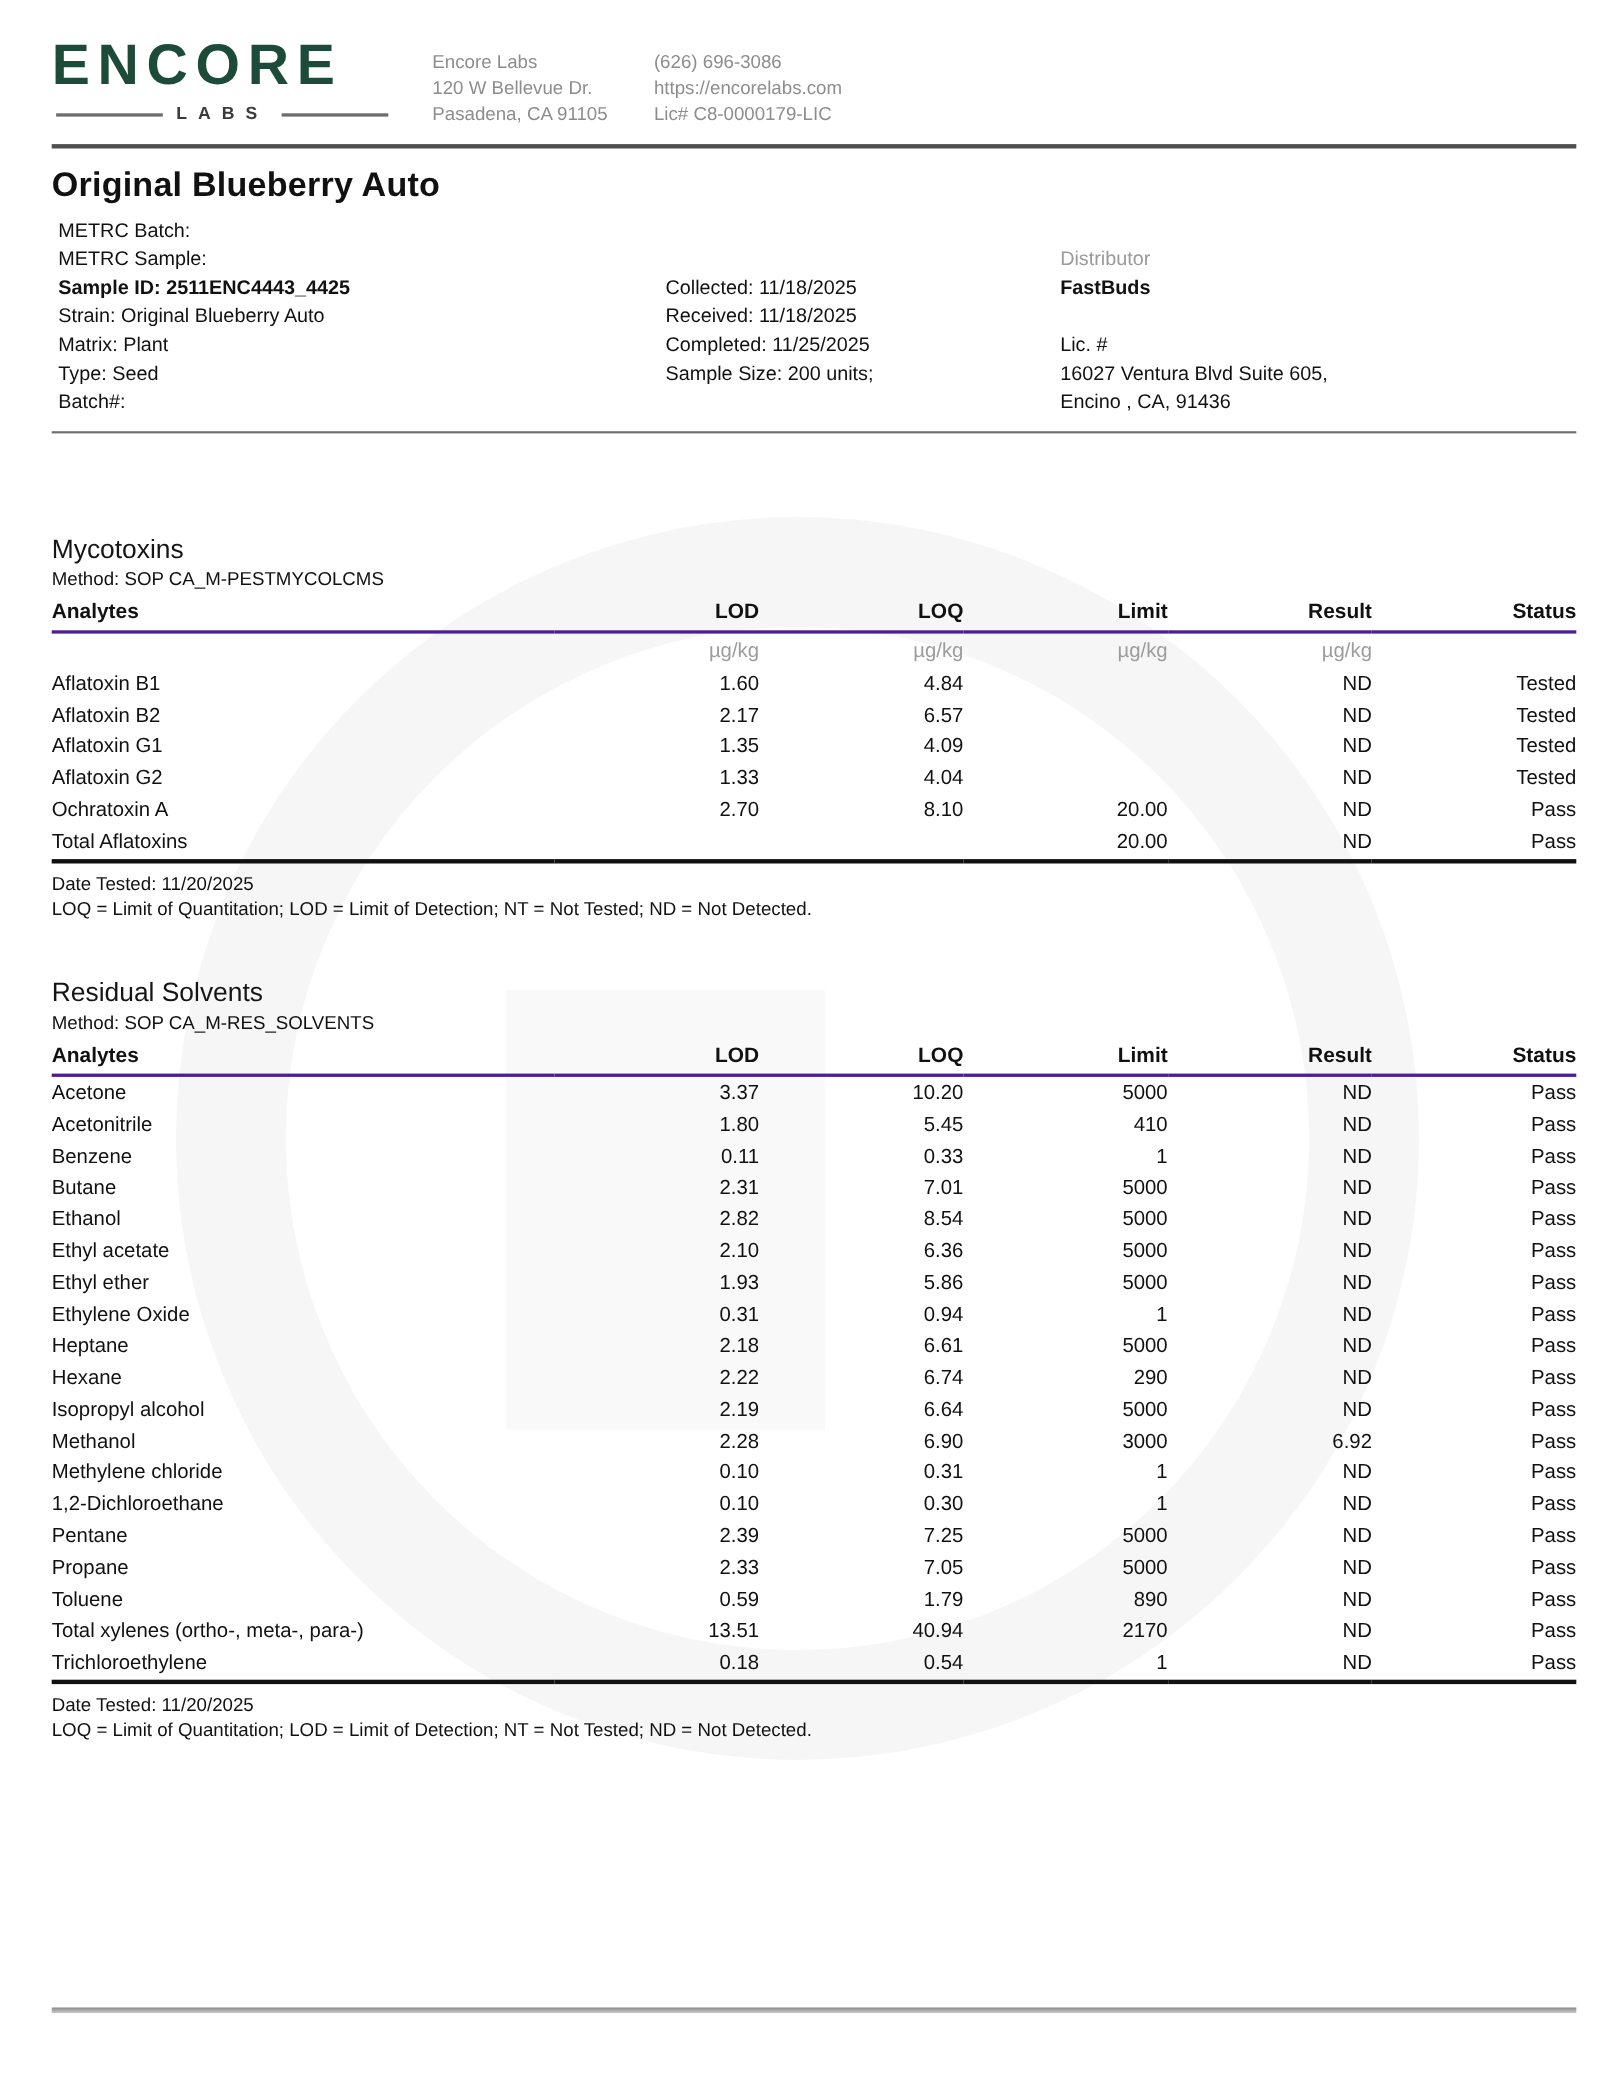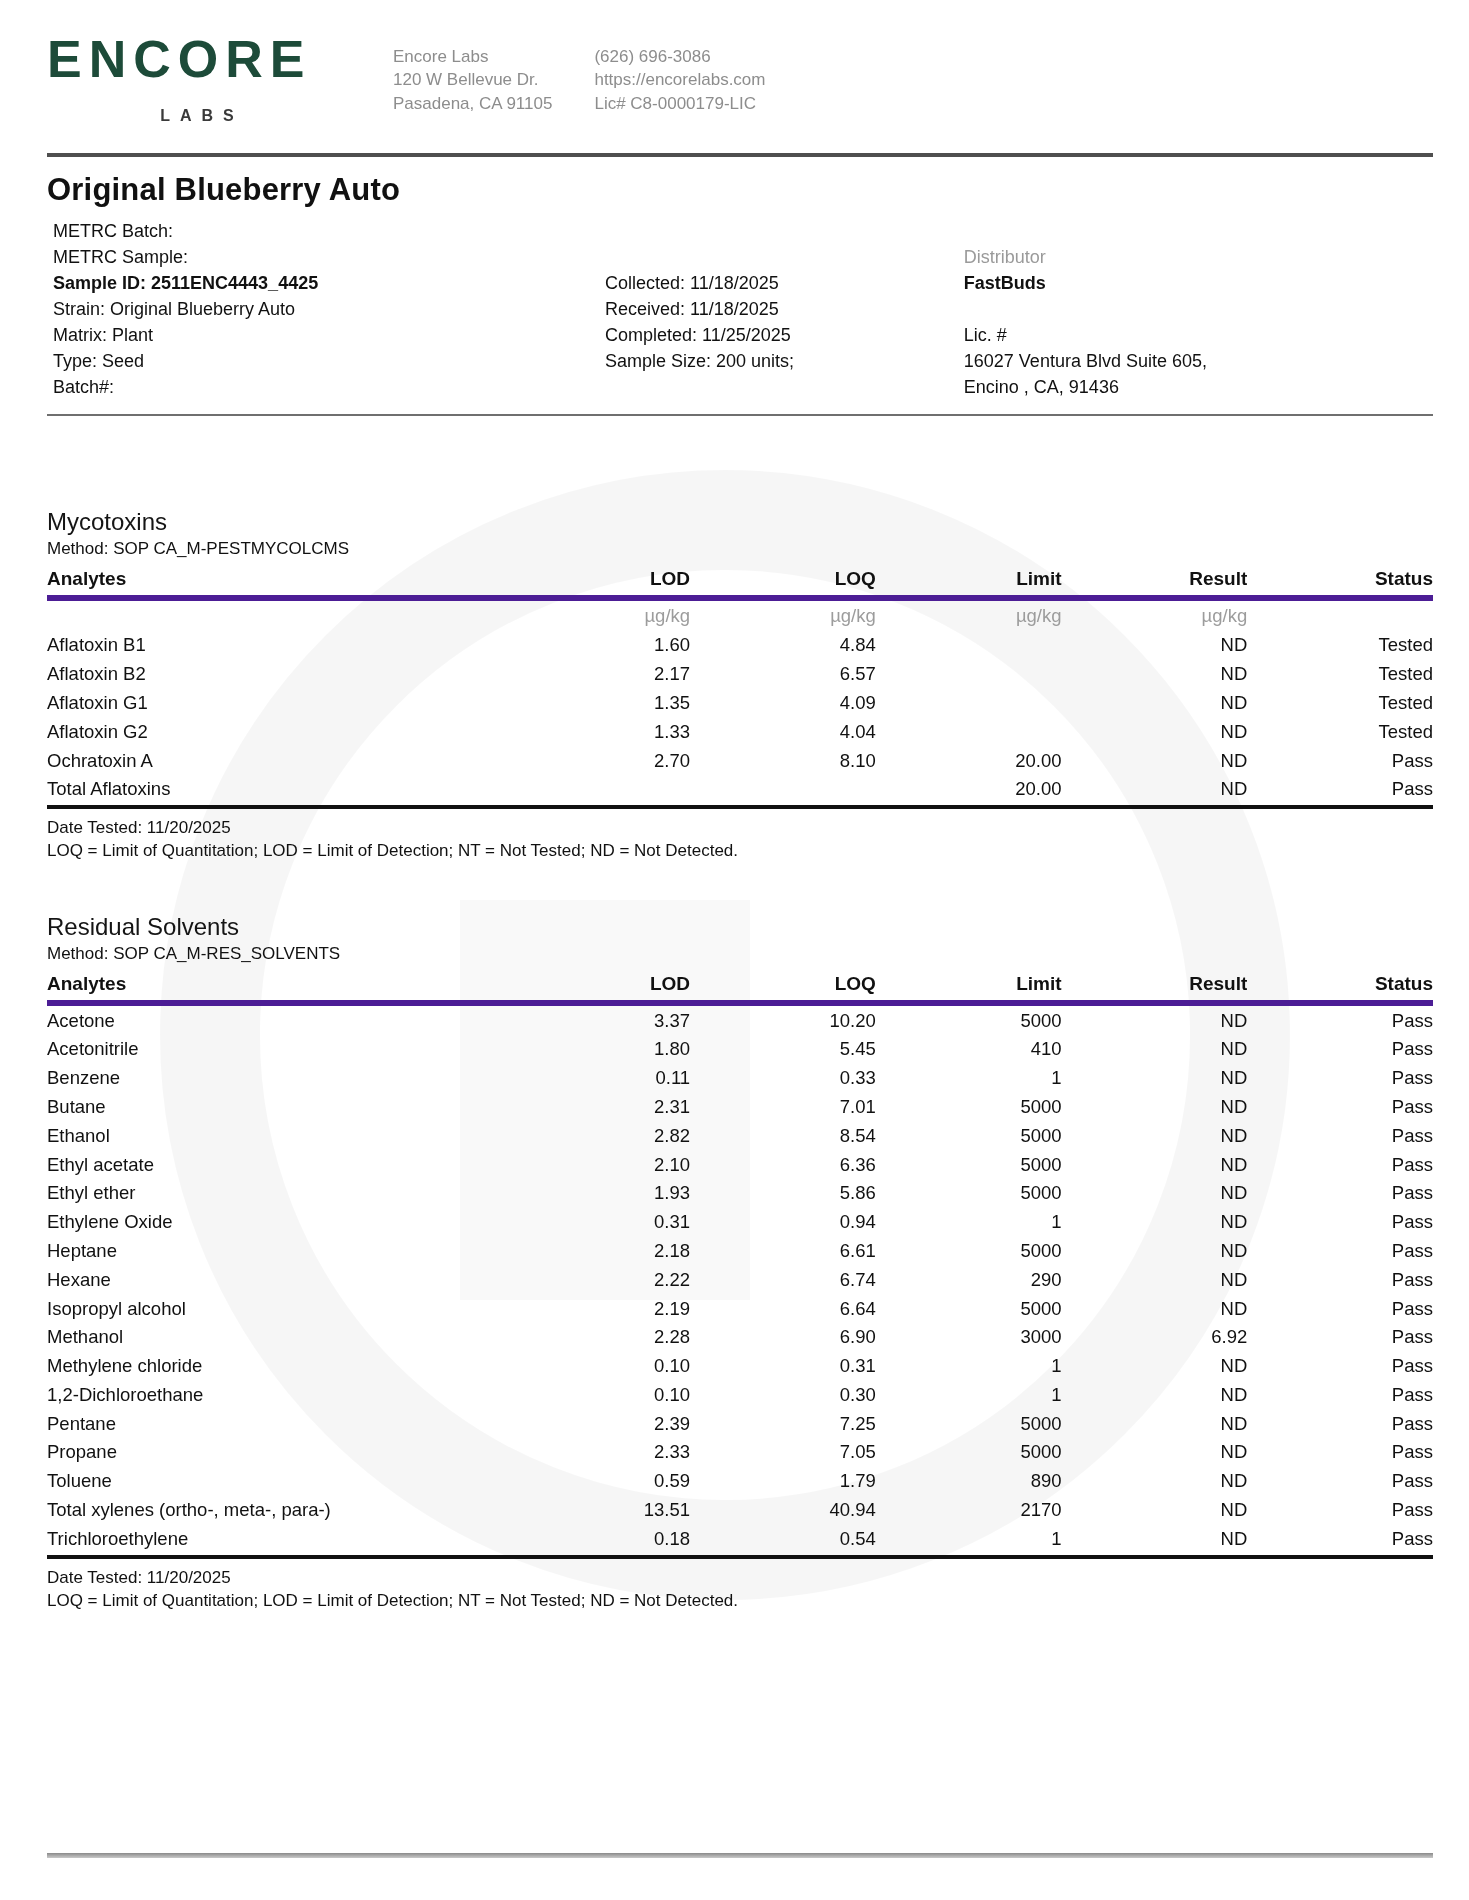--- a/index.html
+++ b/index.html
@@ -22,21 +22,21 @@
     background:rgba(0,0,0,0.025);
   }
 
   
   .header { display:flex; align-items:flex-start; padding-top:33px; }
   .logo-block { width:310px; }
   .logo-word {
     font-size:52px; font-weight:800; letter-spacing:7px;
     font-stretch:condensed; line-height:1;
   }
-  .logo-labs { display:flex; align-items:center; gap:12px; margin-top:10px; padding:0 4px;flex-direction:column; }
+  .logo-labs { display:flex; align-items:center; gap:12px; margin-top:10px; padding:0 4px; }
   .logo-labs .bar { flex:1; height:3px; background:#6d6d6d; }
   .logo-labs .txt { font-size:16px; font-weight:700; letter-spacing:10px; color:#3a3a3a; }
   .lab-info { margin-left:36px; margin-top:12px; color:#8d8d8d; font-size:17px; line-height:1.38; }
   .contact-info { margin-left:42px; margin-top:12px; color:#8d8d8d; font-size:17px; line-height:1.38; }
   .report-block { margin-left:auto; text-align:right; margin-top:6px; }
   .report-type, .report-title { color:#8c8c8c; font-size:25px; line-height:1.22; }
   .report-page { font-family:"Liberation Serif", serif; color:#444; font-size:15px; margin-top:8px; }
 
   .rule-dark { height:4px; background:#4f4f4f; margin-top:16px; }
   .rule-mid  { height:2px; background:#6f6f6f; }
@@ -57,21 +57,21 @@
   .section-solv { margin-top:52px; }
   .section-title { font-size:24px; color:#151515; }
   .section-method { font-size:17px; margin-top:3px; }
 
   table { width:100%; border-collapse:collapse; table-layout:fixed; margin-top:6px; }
   th, td { font-size:18.5px; padding:3px 0; text-align:right; white-space:nowrap; overflow:hidden; }
   th { font-size:19px; font-weight:700; padding-bottom:5px; }
   th:first-child, td:first-child { text-align:left; }
   col.c-analyte { width:33%; }
   col.c-num { width:13.4%; }
-  thead tr.heads th { border-bottom:6px solid #4c1d95; }
+  thead tr.heads th { border-bottom:3px solid #4c1d95; }
   tr.units td { color:#9c9c9c; padding:4px 0 4px; }
   tbody tr td { padding:3.4px 0; }
   tbody tr:last-child td { border-bottom:4px solid #111; padding-bottom:5px; }
   .date-tested { font-size:17px; margin-top:9px; }
   .legend { font-size:17px; margin-top:3px; }
 
   
   .footer-rule { margin-top:242px; height:5px; background:linear-gradient(#8a8a8a,#c9c9c9); }
 </style>
 </head>

